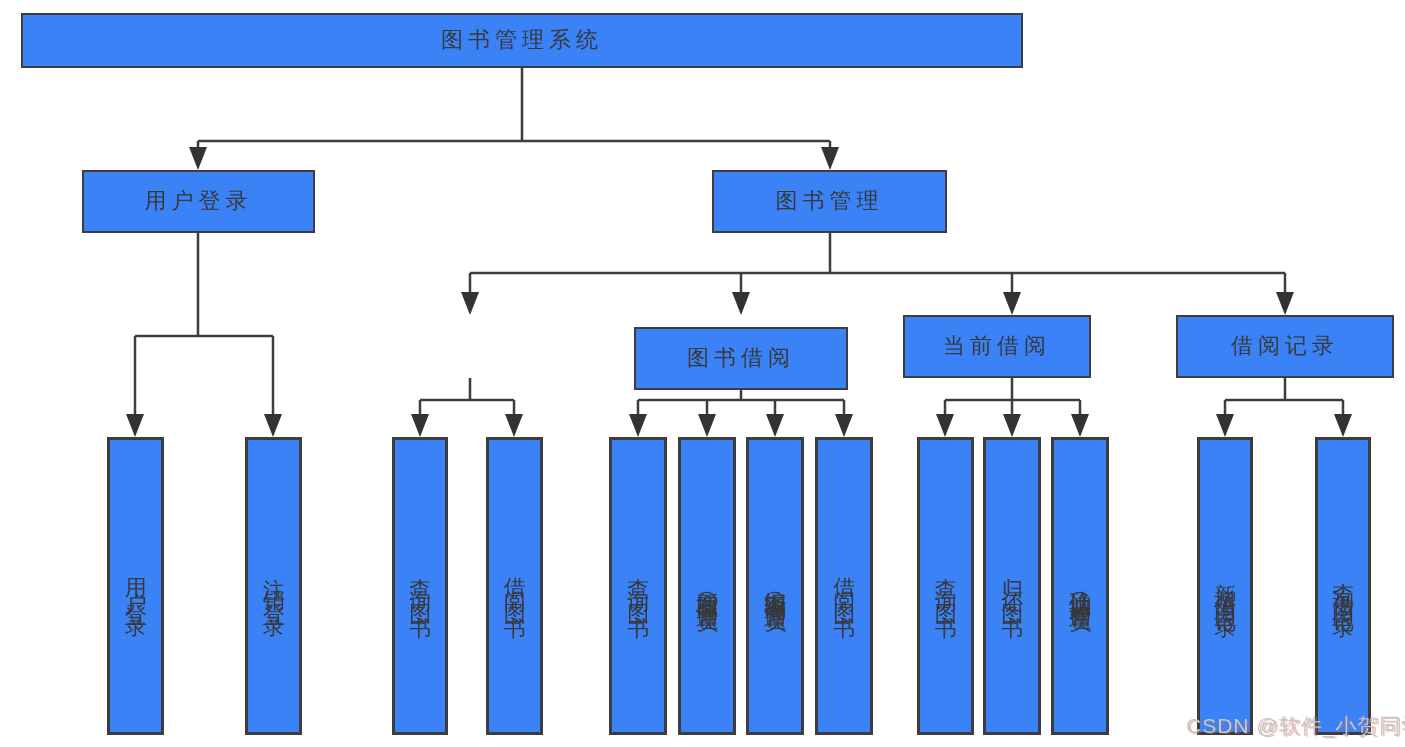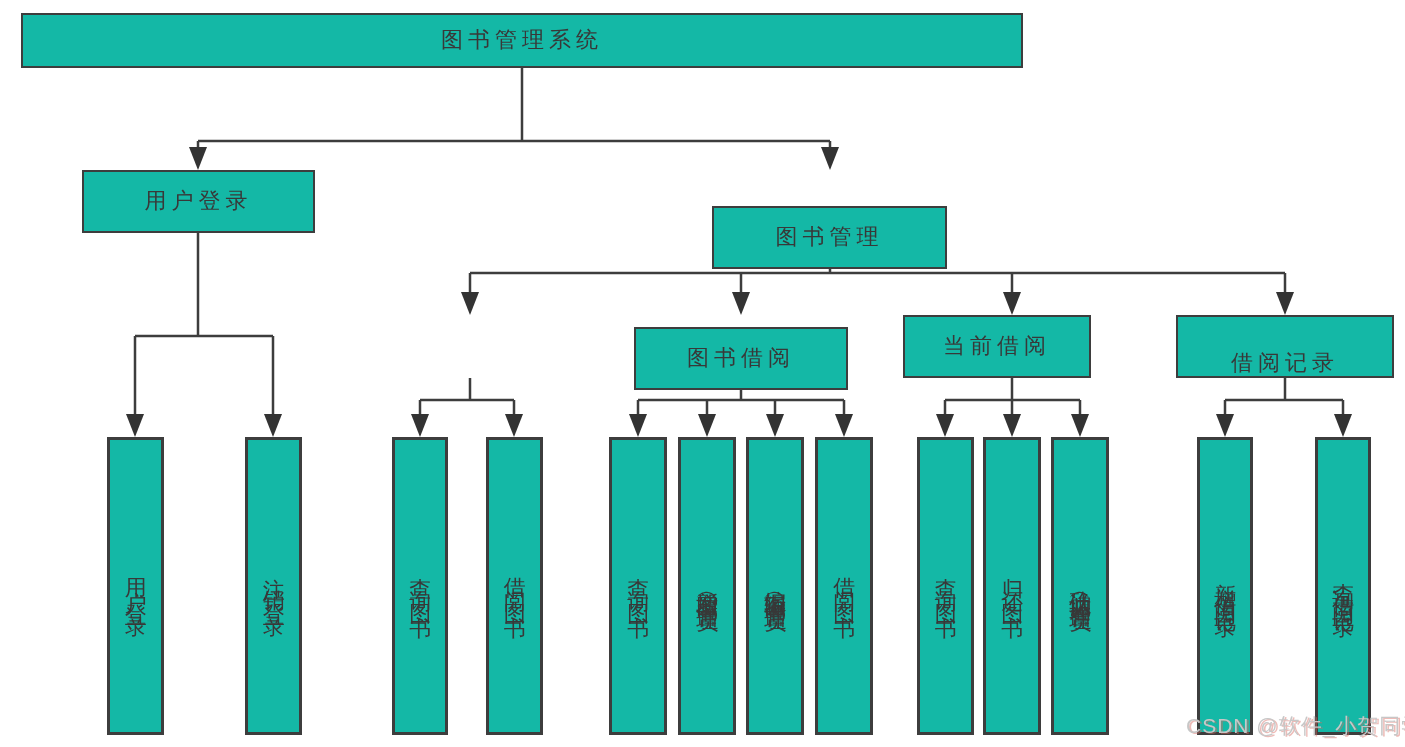--- a/index.html
+++ b/index.html
@@ -4,40 +4,40 @@
 <style>
   html,body{margin:0;padding:0;}
   body{
     width:1405px;height:747px;position:relative;background:#ffffff;
     font-family:"Liberation Sans","DejaVu Sans",sans-serif;
     overflow:hidden;
   }
   #canvas{position:absolute;inset:0;width:1405px;height:747px;}
   svg.wires{position:absolute;left:0;top:0;}
   .node{
-    position:absolute;box-sizing:border-box;background:#14b8a6;
+    position:absolute;box-sizing:border-box;background:#3b82f6;
     border:2.5px solid #3d3d3d;color:#383838;
     display:flex;align-items:center;justify-content:center;
   }
   .node.v{border-width:3px;}
   .node .lbl{font-size:22px;line-height:1.2;white-space:nowrap;}
   .node.h .lbl{letter-spacing:5px;}
   .node.v .lbl{
     writing-mode:vertical-rl;text-orientation:mixed;
   }
   
   #n-root{left:21px;top:13px;width:1002px;height:55px;}
   
   #n-login{left:82px;top:170px;width:233px;height:63px;}
-  #n-mgmt{left:712px;top:170px;width:235px;height:63px;margin-top:36px;}
+  #n-mgmt{left:712px;top:170px;width:235px;height:63px;}
   
   #n-rec{left:364px;top:315px;width:212px;height:63px;}
   #n-borrow{left:634px;top:315px;width:214px;height:63px;margin-top:12px;}
   #n-current{left:903px;top:315px;width:188px;height:63px;}
-  #n-records{left:1176px;top:315px;width:218px;height:63px;align-items:flex-end;}
+  #n-records{left:1176px;top:315px;width:218px;height:63px;}
   
   .leaf{top:437px;height:298px;}
   #l-a1{left:107px;width:57px;}  #l-a2{left:245px;width:57px;}
   #l-b1{left:392px;width:56px;}  #l-b2{left:486px;width:57px;}
   #l-c1{left:609px;width:58px;}  #l-c2{left:678px;width:58px;}
   #l-c3{left:746px;width:58px;}  #l-c4{left:815px;width:58px;}
   #l-d1{left:917px;width:57px;}  #l-d2{left:983px;width:58px;}
   #l-d3{left:1051px;width:58px;}
   #l-e1{left:1197px;width:56px;} #l-e2{left:1315px;width:56px;}
   

